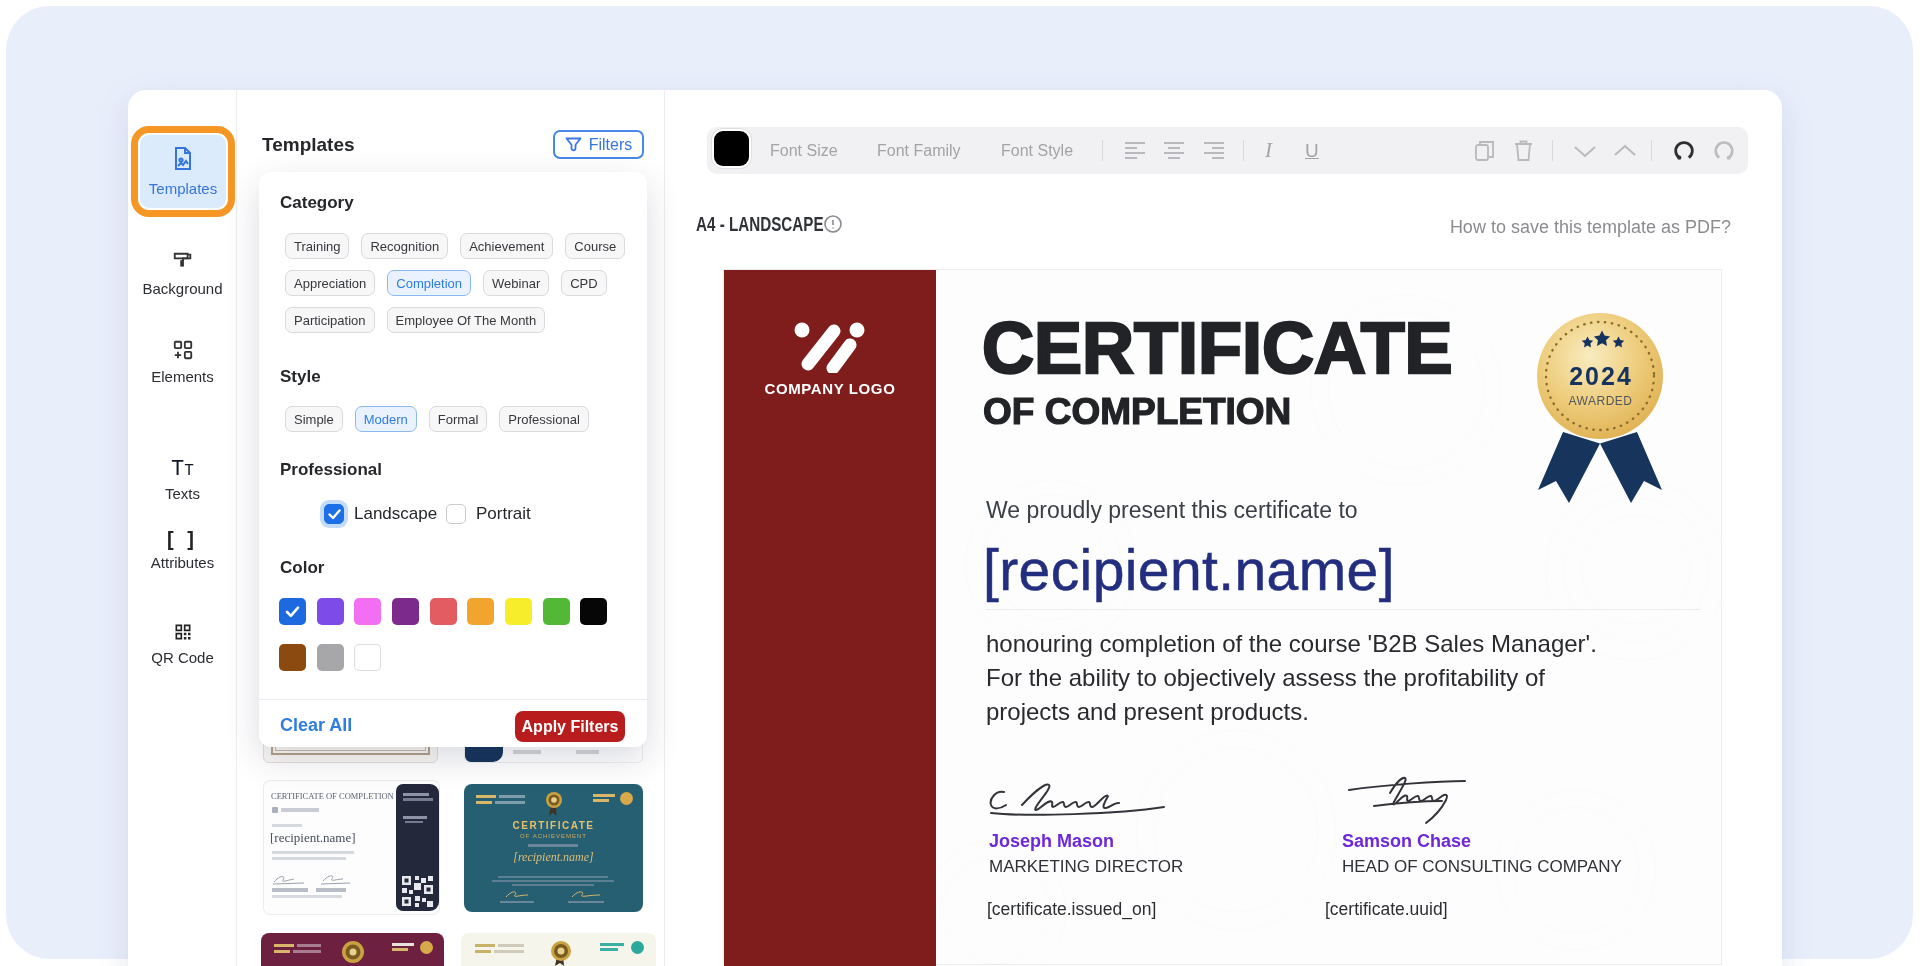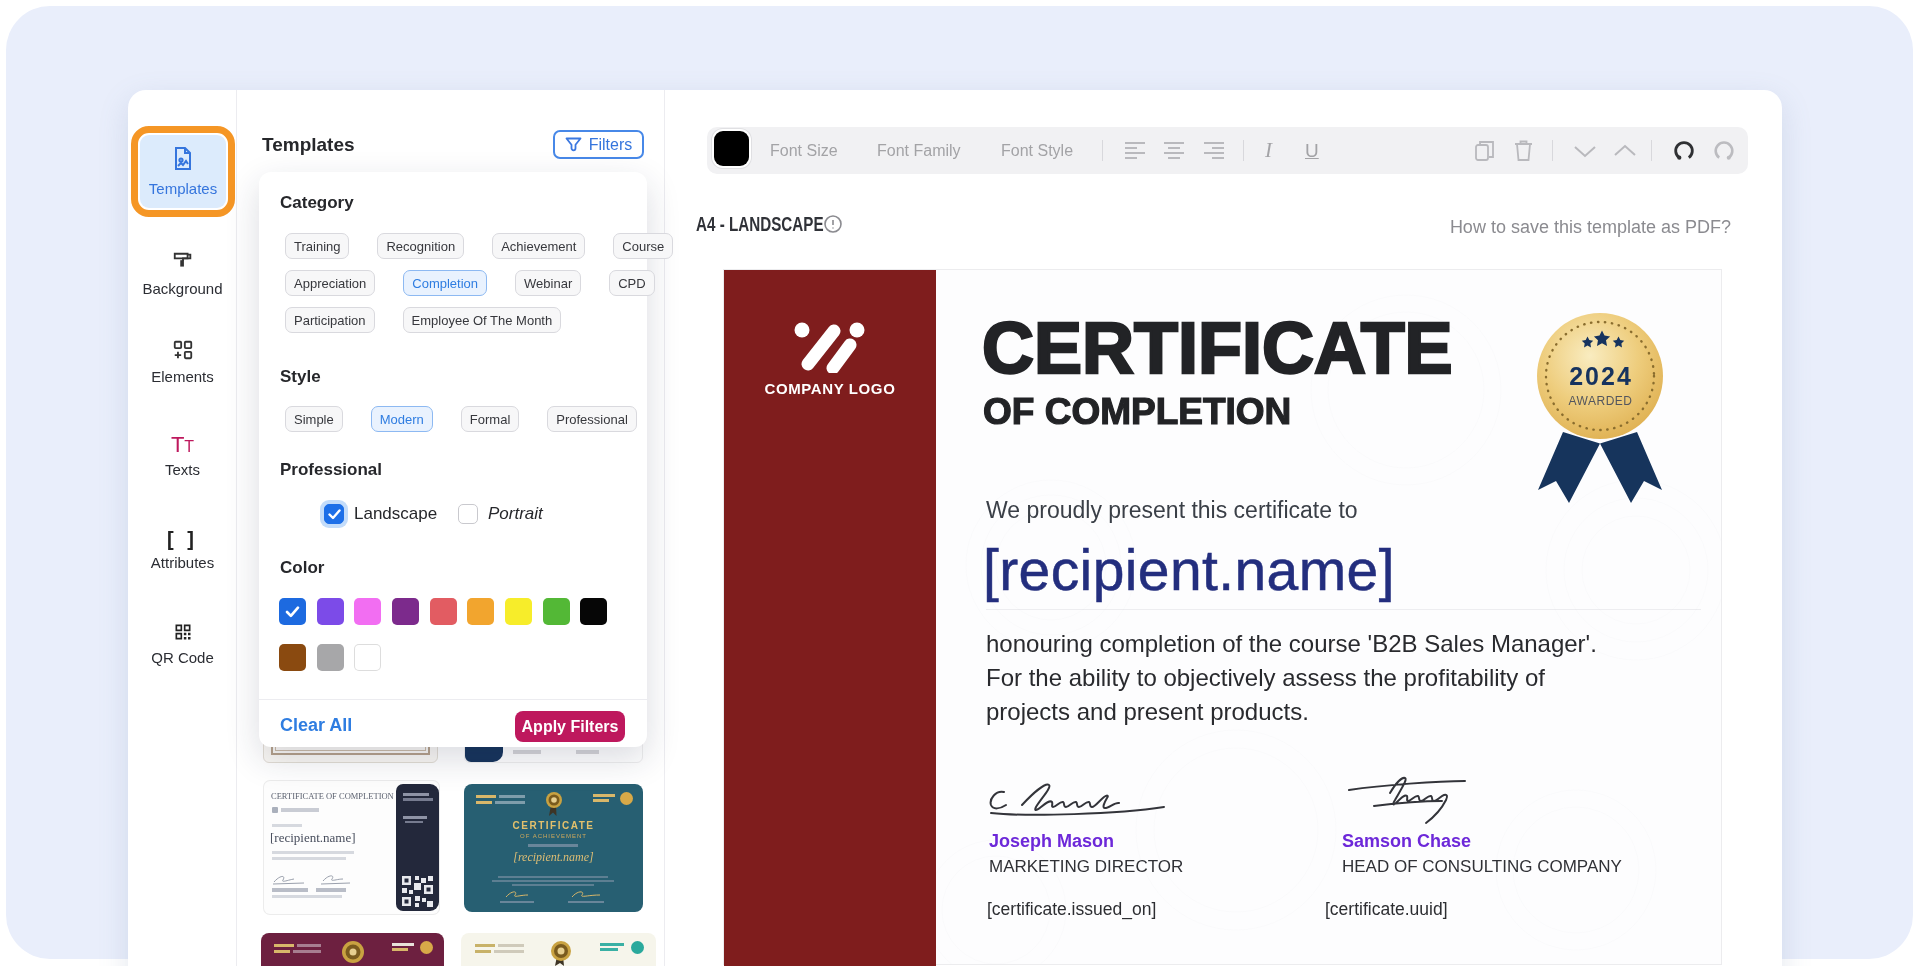--- a/index.html
+++ b/index.html
@@ -16,30 +16,30 @@
 #tplbtn .lbl { color:#3575dd; font-size:15px; margin-top:5px; }
 
 #tpanel { position:absolute; left:109px; top:0; width:428px; height:876px; border-right:1px solid #ececf0; }
 .phead { position:absolute; left:25px; top:44px; font-size:19px; font-weight:bold; color:#26272b; }
 #filtersbtn { position:absolute; left:316px; top:40px; width:91px; height:29px; border:2px solid #4788e8; border-radius:7px; background:#fff; color:#3575dd; font-size:16px; display:flex; align-items:center; justify-content:center; gap:7px; }
 
 .thumb { position:absolute; border-radius:6px; }
 
 #dropdown { position:absolute; left:22px; top:82px; width:388px; height:575px; background:#fff; border-radius:12px; box-shadow:0 12px 34px rgba(30,40,70,.16); z-index:5; }
 #dropdown .sect { position:absolute; left:21px; font-size:17px; font-weight:bold; color:#26272b; }
-.chiprow { position:absolute; left:26px; display:flex; gap:28px; }
+.chiprow { position:absolute; left:26px; display:flex; gap:12px; }
 .chip { height:26px; display:inline-flex; align-items:center; padding:0 8px; background:#f7f7f8; border:1px solid #d9d9de; border-radius:7px; font-size:13px; color:#37383d; white-space:nowrap; }
 .chip.sel { background:#e9f2fe; border-color:#8db9f2; color:#2f7de1; }
 .cbrow { position:absolute; display:flex; align-items:center; gap:10px; font-size:17px; color:#26272b; }
 .cbox { width:20px; height:20px; border-radius:5px; border:1.5px solid #c9c9ce; background:#fff; }
 .cbox.on { background:#1d6fe8; border-color:#1d6fe8; box-shadow:0 0 0 4px #c3dcfa; position:relative; }
 .sw { position:absolute; width:27px; height:27px; border-radius:5px; }
 #ddfoot { position:absolute; left:0; bottom:0; width:100%; height:48px; border-top:1px solid #ececf0; }
 #clearall { position:absolute; left:21px; top:15px; color:#2f7de1; font-size:18px; font-weight:bold; }
-#applybtn { position:absolute; right:22px; top:11px; width:110px; height:31px; background:#be185d; border-radius:8px; color:#fff; font-size:16px; font-weight:bold; text-align:center; line-height:31px; }
+#applybtn { position:absolute; right:22px; top:11px; width:110px; height:31px; background:#b91c1c; border-radius:8px; color:#fff; font-size:16px; font-weight:bold; text-align:center; line-height:31px; }
 
 #canvas { position:absolute; left:537px; top:0; width:1117px; height:876px; }
 #toolbar { position:absolute; left:42px; top:37px; width:1041px; height:47px; background:#f1f1f3; border-radius:10px; }
 .tbtxt { position:absolute; top:0; height:47px; line-height:47px; color:#a3a3a6; font-size:16px; }
 .tbsep { position:absolute; top:13px; width:1px; height:21px; background:#d8d8dc; }
 #swatch { position:absolute; left:7px; top:4px; width:35px; height:35px; background:#000; border-radius:9px; box-shadow:0 0 0 2px #fff, 0 0 0 3px #e0e0e3; }
 #a4lbl { position:absolute; left:31px; top:123px; font-size:20px; font-weight:bold; color:#303238; letter-spacing:0; transform:scaleX(.76); transform-origin:left center; }
 #howto { position:absolute; right:51px; top:127px; font-size:18px; color:#8b8b90; }
 
 #cert { position:absolute; left:59px; top:180px; width:997px; height:694px; background:#fdfdfe; box-shadow:0 0 0 1px #ececee; }
@@ -74,21 +74,21 @@
       <div class="navitem" style="top:249px;">
         <svg width="22" height="22" viewBox="0 0 24 24" fill="none" stroke="#333" stroke-width="2">
             <rect x="3" y="3" width="7" height="7" rx="1"></rect>
             <rect x="14" y="3" width="7" height="7" rx="1"></rect>
             <rect x="14" y="14" width="7" height="7" rx="1"></rect>
             <path d="M6.5 14v7M3 17.5h7"></path>
           </svg>
         <div class="lbl">Elements</div>
       </div>
       <div class="navitem" style="top:342px;">
-        <div style="font-family:Liberation Sans, sans-serif; font-size:22px; color:#be185d;">T<span style="font-size:16px;">T</span></div>
+        <div style="font-family:Liberation Mono, monospace; font-size:22px; color:#0f172a;margin-top:25px;">T<span style="font-size:16px;">T</span></div>
         <div class="lbl">Texts</div>
       </div>
       <div class="navitem" style="top:438px;">
         <div style="font-size:20px; color:#222; letter-spacing:4px; font-weight:bold;">[&nbsp;]</div>
         <div class="lbl">Attributes</div>
       </div>
       <div class="navitem" style="top:532px;">
         <svg width="20" height="20" viewBox="0 0 24 24" fill="#222">
             <path d="M3 3h8v8H3zm2 2v4h4V5zM13 3h8v8h-8zm2 2v4h4V5zM3 13h8v8H3zm2 2v4h4v-4zM13 13h3v3h-3zM18 13h3v3h-3zM13 18h3v3h-3zM18 18h3v3h-3z"></path>
           </svg>
@@ -243,21 +243,21 @@
         </div>
         <div class="sect" style="top:288px;">Professional</div>
         <div class="cbrow" style="left:21px; top:332px;padding-left:44px;">
           <span class="cbox on">
               <svg style="position:absolute;left:3px;top:4px;" width="13" height="11" viewBox="0 0 13 11" fill="none" stroke="#fff" stroke-width="2.4" stroke-linecap="round" stroke-linejoin="round">
                 <path d="M1.5 5.5l3.5 3.5 6.5-7.5"></path>
               </svg>
             </span>
           Landscape
         </div>
-        <div class="cbrow" style="left:199px; top:332px;font-style:italic;">
+        <div class="cbrow" style="left:187px; top:332px;">
           <span class="cbox"></span>
           Portrait
         </div>
         <div class="sect" style="top:386px;">Color</div>
 
         <div>
           <span class="sw" style="left:20px; top:426px; background:#1d6ae0;">
               <svg style="position:absolute;left:6px;top:8px;" width="15" height="12" viewBox="0 0 13 11" fill="none" stroke="#fff" stroke-width="2.4" stroke-linecap="round" stroke-linejoin="round">
                 <path d="M1.5 5.5l3.5 3.5 6.5-7.5"></path>
               </svg>

